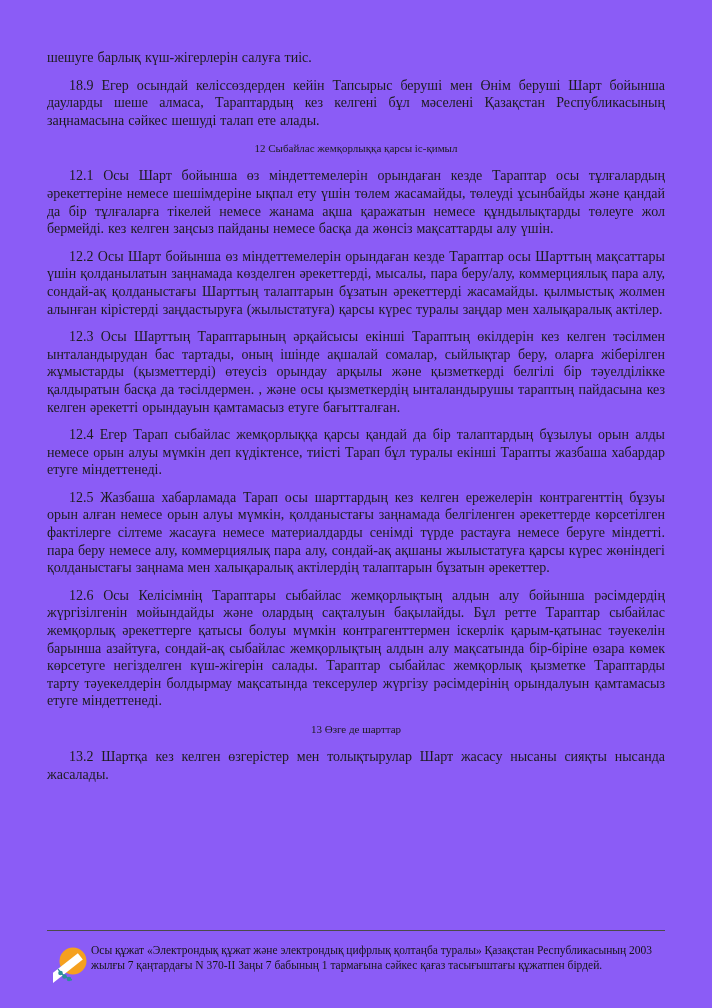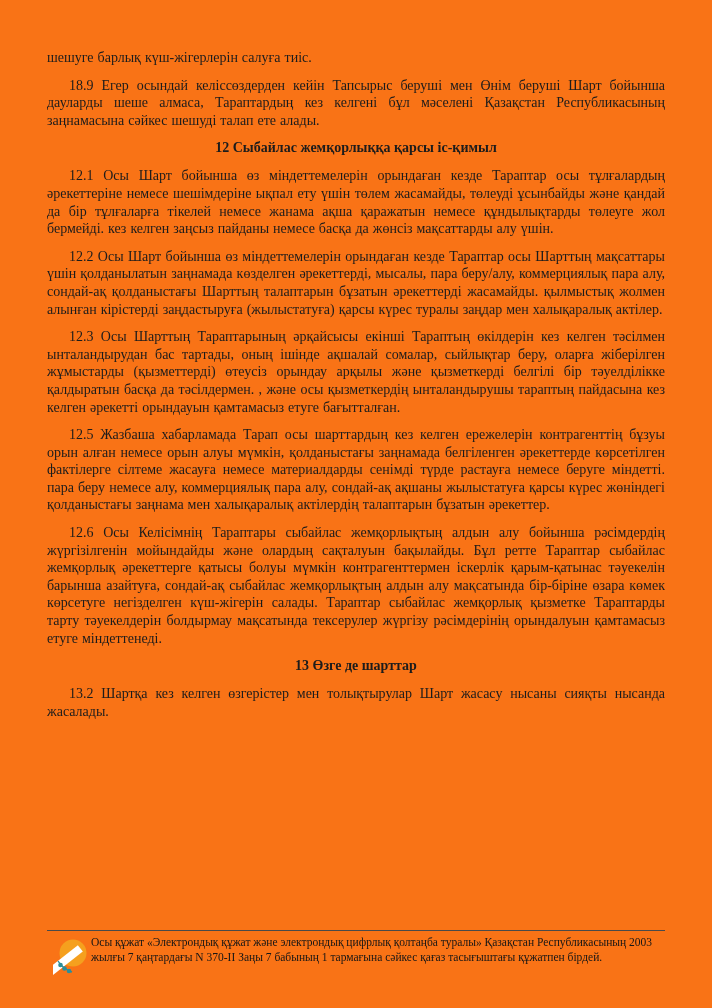--- a/index.html
+++ b/index.html
@@ -4,21 +4,21 @@
 <style>
   html, body {
     margin: 0;
     padding: 0;
     background: #ffffff;
   }
   .page {
     position: relative;
     width: 712px;
     height: 1008px;
-    background: #f97316;
+    background: #8b5cf6;
     overflow: hidden;
     font-family: "Liberation Serif", "DejaVu Serif", serif;
     color: #1c1c1c;
   }
   .content {
     position: absolute;
     left: 47px;
     top: 49px;
     width: 618px;
   }
@@ -28,36 +28,37 @@
     line-height: 17.6px;
     text-align: justify;
     text-indent: 22px;
     word-spacing: 0.5px;
   }
   .carryover {
     text-indent: 0;
   }
   .section-heading {
     margin: 3px 0 10px 0;
-    font-size: 14px;
+    font-size: 11px;
     line-height: 18px;
-    font-weight: bold;
+    font-weight: normal;
     text-align: center;
   }
   .doc-footer {
     position: absolute;
     left: 47px;
     top: 930px;
     width: 618px;
     border-top: 1px solid #4a4a4a;
   }
   .footer-inner {
     position: relative;
     padding: 4px 0 0 44px;
     min-height: 56px;
+    margin-top: 8px;
   }
   .footer-notice {
     font-size: 11.5px;
     line-height: 15.4px;
     text-align: left;
     color: #161616;
   }
   .egov-logo {
     position: absolute;
     left: 6px;
@@ -74,20 +75,21 @@
 
     <p class="clause carryover">шешуге барлық күш-жігерлерін салуға тиіс.</p>
 
     <p class="clause">18.9 Егер осындай келіссөздерден кейін Тапсырыс беруші мен Өнім беруші Шарт бойынша дауларды шеше алмаса, Тараптардың кез келгені бұл мәселені Қазақстан Республикасының заңнамасына сәйкес шешуді талап ете алады.</p>
 
     <h2 class="section-heading">12 Сыбайлас жемқорлыққа қарсы іс-қимыл</h2>
 
     <p class="clause">12.1 Осы Шарт бойынша өз міндеттемелерін орындаған кезде Тараптар осы тұлғалардың әрекеттеріне немесе шешімдеріне ықпал ету үшін төлем жасамайды, төлеуді ұсынбайды және қандай да бір тұлғаларға тікелей немесе жанама ақша қаражатын немесе құндылықтарды төлеуге жол бермейді. кез келген заңсыз пайданы немесе басқа да жөнсіз мақсаттарды алу үшін.</p>
     <p class="clause">12.2 Осы Шарт бойынша өз міндеттемелерін орындаған кезде Тараптар осы Шарттың мақсаттары үшін қолданылатын заңнамада көзделген әрекеттерді, мысалы, пара беру/алу, коммерциялық пара алу, сондай-ақ қолданыстағы Шарттың талаптарын бұзатын әрекеттерді жасамайды. қылмыстық жолмен алынған кірістерді заңдастыруға (жылыстатуға) қарсы күрес туралы заңдар мен халықаралық актілер.</p>
     <p class="clause">12.3 Осы Шарттың Тараптарының әрқайсысы екінші Тараптың өкілдерін кез келген тәсілмен ынталандырудан бас тартады, оның ішінде ақшалай сомалар, сыйлықтар беру, оларға жіберілген жұмыстарды (қызметтерді) өтеусіз орындау арқылы және қызметкерді белгілі бір тәуелділікке қалдыратын басқа да тәсілдермен. , және осы қызметкердің ынталандырушы тараптың пайдасына кез келген әрекетті орындауын қамтамасыз етуге бағытталған.</p>
+    <p class="clause">12.4 Егер Тарап сыбайлас жемқорлыққа қарсы қандай да бір талаптардың бұзылуы орын алды немесе орын алуы мүмкін деп күдіктенсе, тиісті Тарап бұл туралы екінші Тарапты жазбаша хабардар етуге міндеттенеді.</p>
     <p class="clause">12.5 Жазбаша хабарламада Тарап осы шарттардың кез келген ережелерін контрагенттің бұзуы орын алған немесе орын алуы мүмкін, қолданыстағы заңнамада белгіленген әрекеттерде көрсетілген фактілерге сілтеме жасауға немесе материалдарды сенімді түрде растауға немесе беруге міндетті. пара беру немесе алу, коммерциялық пара алу, сондай-ақ ақшаны жылыстатуға қарсы күрес жөніндегі қолданыстағы заңнама мен халықаралық актілердің талаптарын бұзатын әрекеттер.</p>
     <p class="clause">12.6 Осы Келісімнің Тараптары сыбайлас жемқорлықтың алдын алу бойынша рәсімдердің жүргізілгенін мойындайды және олардың сақталуын бақылайды. Бұл ретте Тараптар сыбайлас жемқорлық әрекеттерге қатысы болуы мүмкін контрагенттермен іскерлік қарым-қатынас тәуекелін барынша азайтуға, сондай-ақ сыбайлас жемқорлықтың алдын алу мақсатында бір-біріне өзара көмек көрсетуге негізделген күш-жігерін салады. Тараптар сыбайлас жемқорлық қызметке Тараптарды тарту тәуекелдерін болдырмау мақсатында тексерулер жүргізу рәсімдерінің орындалуын қамтамасыз етуге міндеттенеді.</p>
 
     <h2 class="section-heading">13 Өзге де шарттар</h2>
 
     <p class="clause">13.2 Шартқа кез келген өзгерістер мен толықтырулар Шарт жасасу нысаны сияқты нысанда жасалады.</p>
 
   </div>
 
   <div class="doc-footer">

